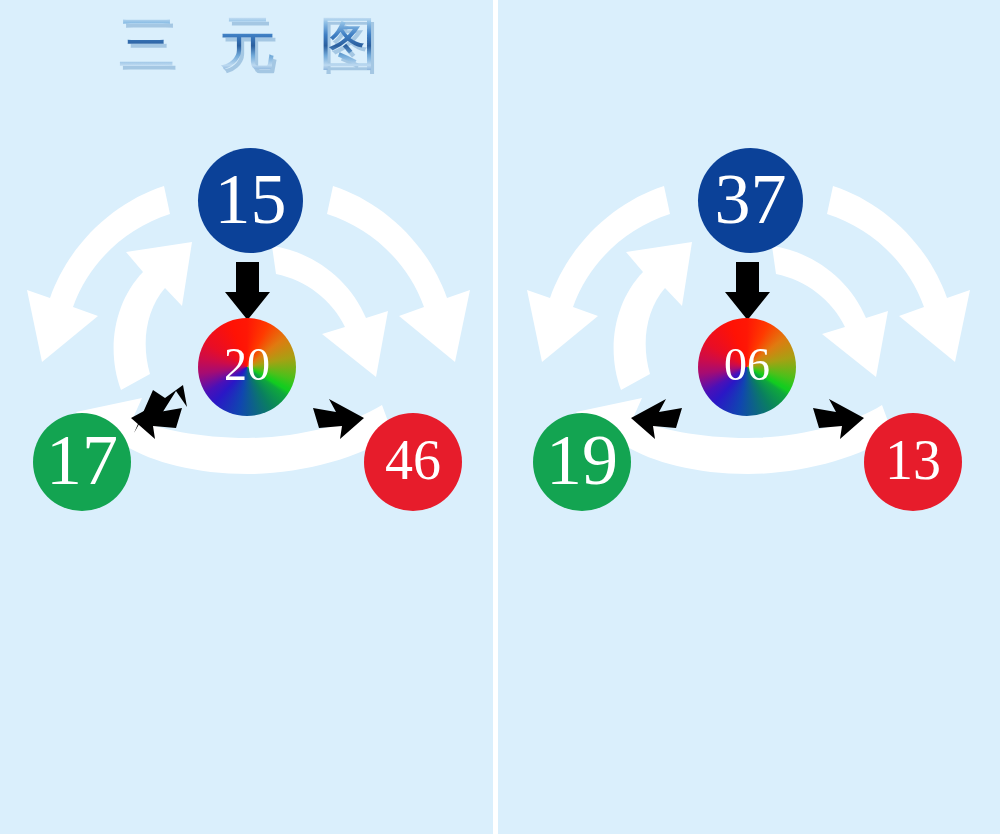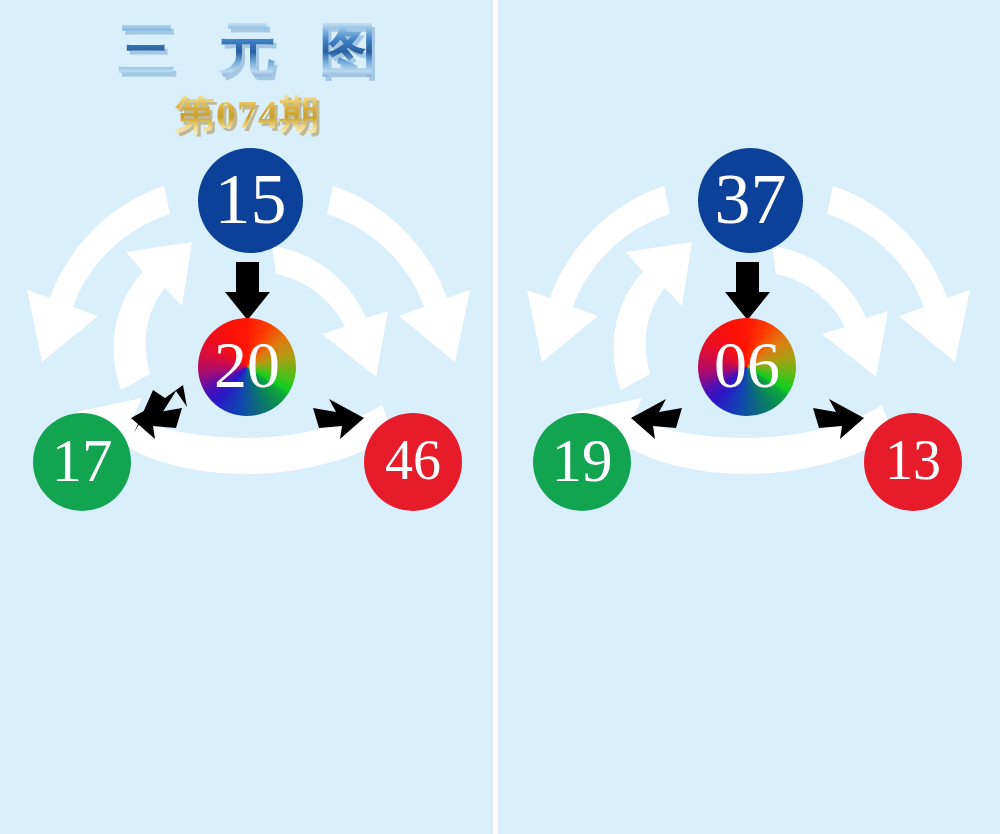--- a/index.html
+++ b/index.html
@@ -30,24 +30,24 @@
   
   .title-block {
     position: absolute;
     left: 0;
     top: 0;
     width: 495px;
     text-align: center;
     pointer-events: none;
   }
   .title-main {
-    margin-top: 20px;
+    margin-top: 14px;
     font-family: "Liberation Serif", "DejaVu Serif", serif;
     font-size: 58px;
-    font-weight: bold;
+    font-weight: normal;
     letter-spacing: 14px;
     line-height: 1.05;
     background: linear-gradient(180deg,
         #e8f2fb 0%,
         #8fc0e6 14%,
         #3f7fc4 34%,
         #2a5f9e 52%,
         #6fa8d8 68%,
         #bcd9f0 84%,
         #5b8fc9 100%);
@@ -125,32 +125,32 @@
   .ball-top {
     width: 105px; height: 105px;
     left: 198px; top: 8px;
     background: #0b4198;
     font-size: 72px;
   }
   .ball-left {
     width: 98px; height: 98px;
     left: 33px; top: 273px;
     background: #13a451;
-    font-size: 61px;
+    font-size: 72px;
   }
   .ball-right {
     width: 98px; height: 98px;
     left: 364px; top: 273px;
     background: #e71c2b;
     font-size: 56px;
   }
   .ball-center {
     width: 98px; height: 98px;
     left: 198px; top: 178px;
-    font-size: 66px;
+    font-size: 46px;
     background:
       conic-gradient(from 0deg,
         #ff1705 0deg,
         #ff3a00 26deg,
         #e07a10 52deg,
         #a8a013 78deg,
         #4cc01a 104deg,
         #13cc1f 118deg,
         #12cc20 120deg,
         #0fa83c 126deg,
@@ -178,21 +178,20 @@
 <body>
 
 <div id="page">
 
   <div class="divider" style="left:493px;"></div>
 
   <div class="panel left">
 
     <div class="title-block">
       <div class="title-main">三 元 图</div>
-      <div class="title-sub">第074期</div>
     </div>
 
     <div class="diagram">
       <svg viewBox="0 0 495 390" xmlns="http://www.w3.org/2000/svg">
 
         <g fill="#ffffff">
 
           <path d="M 333 46
                    C 383 62, 428 104, 447 158
                    L 470 150

